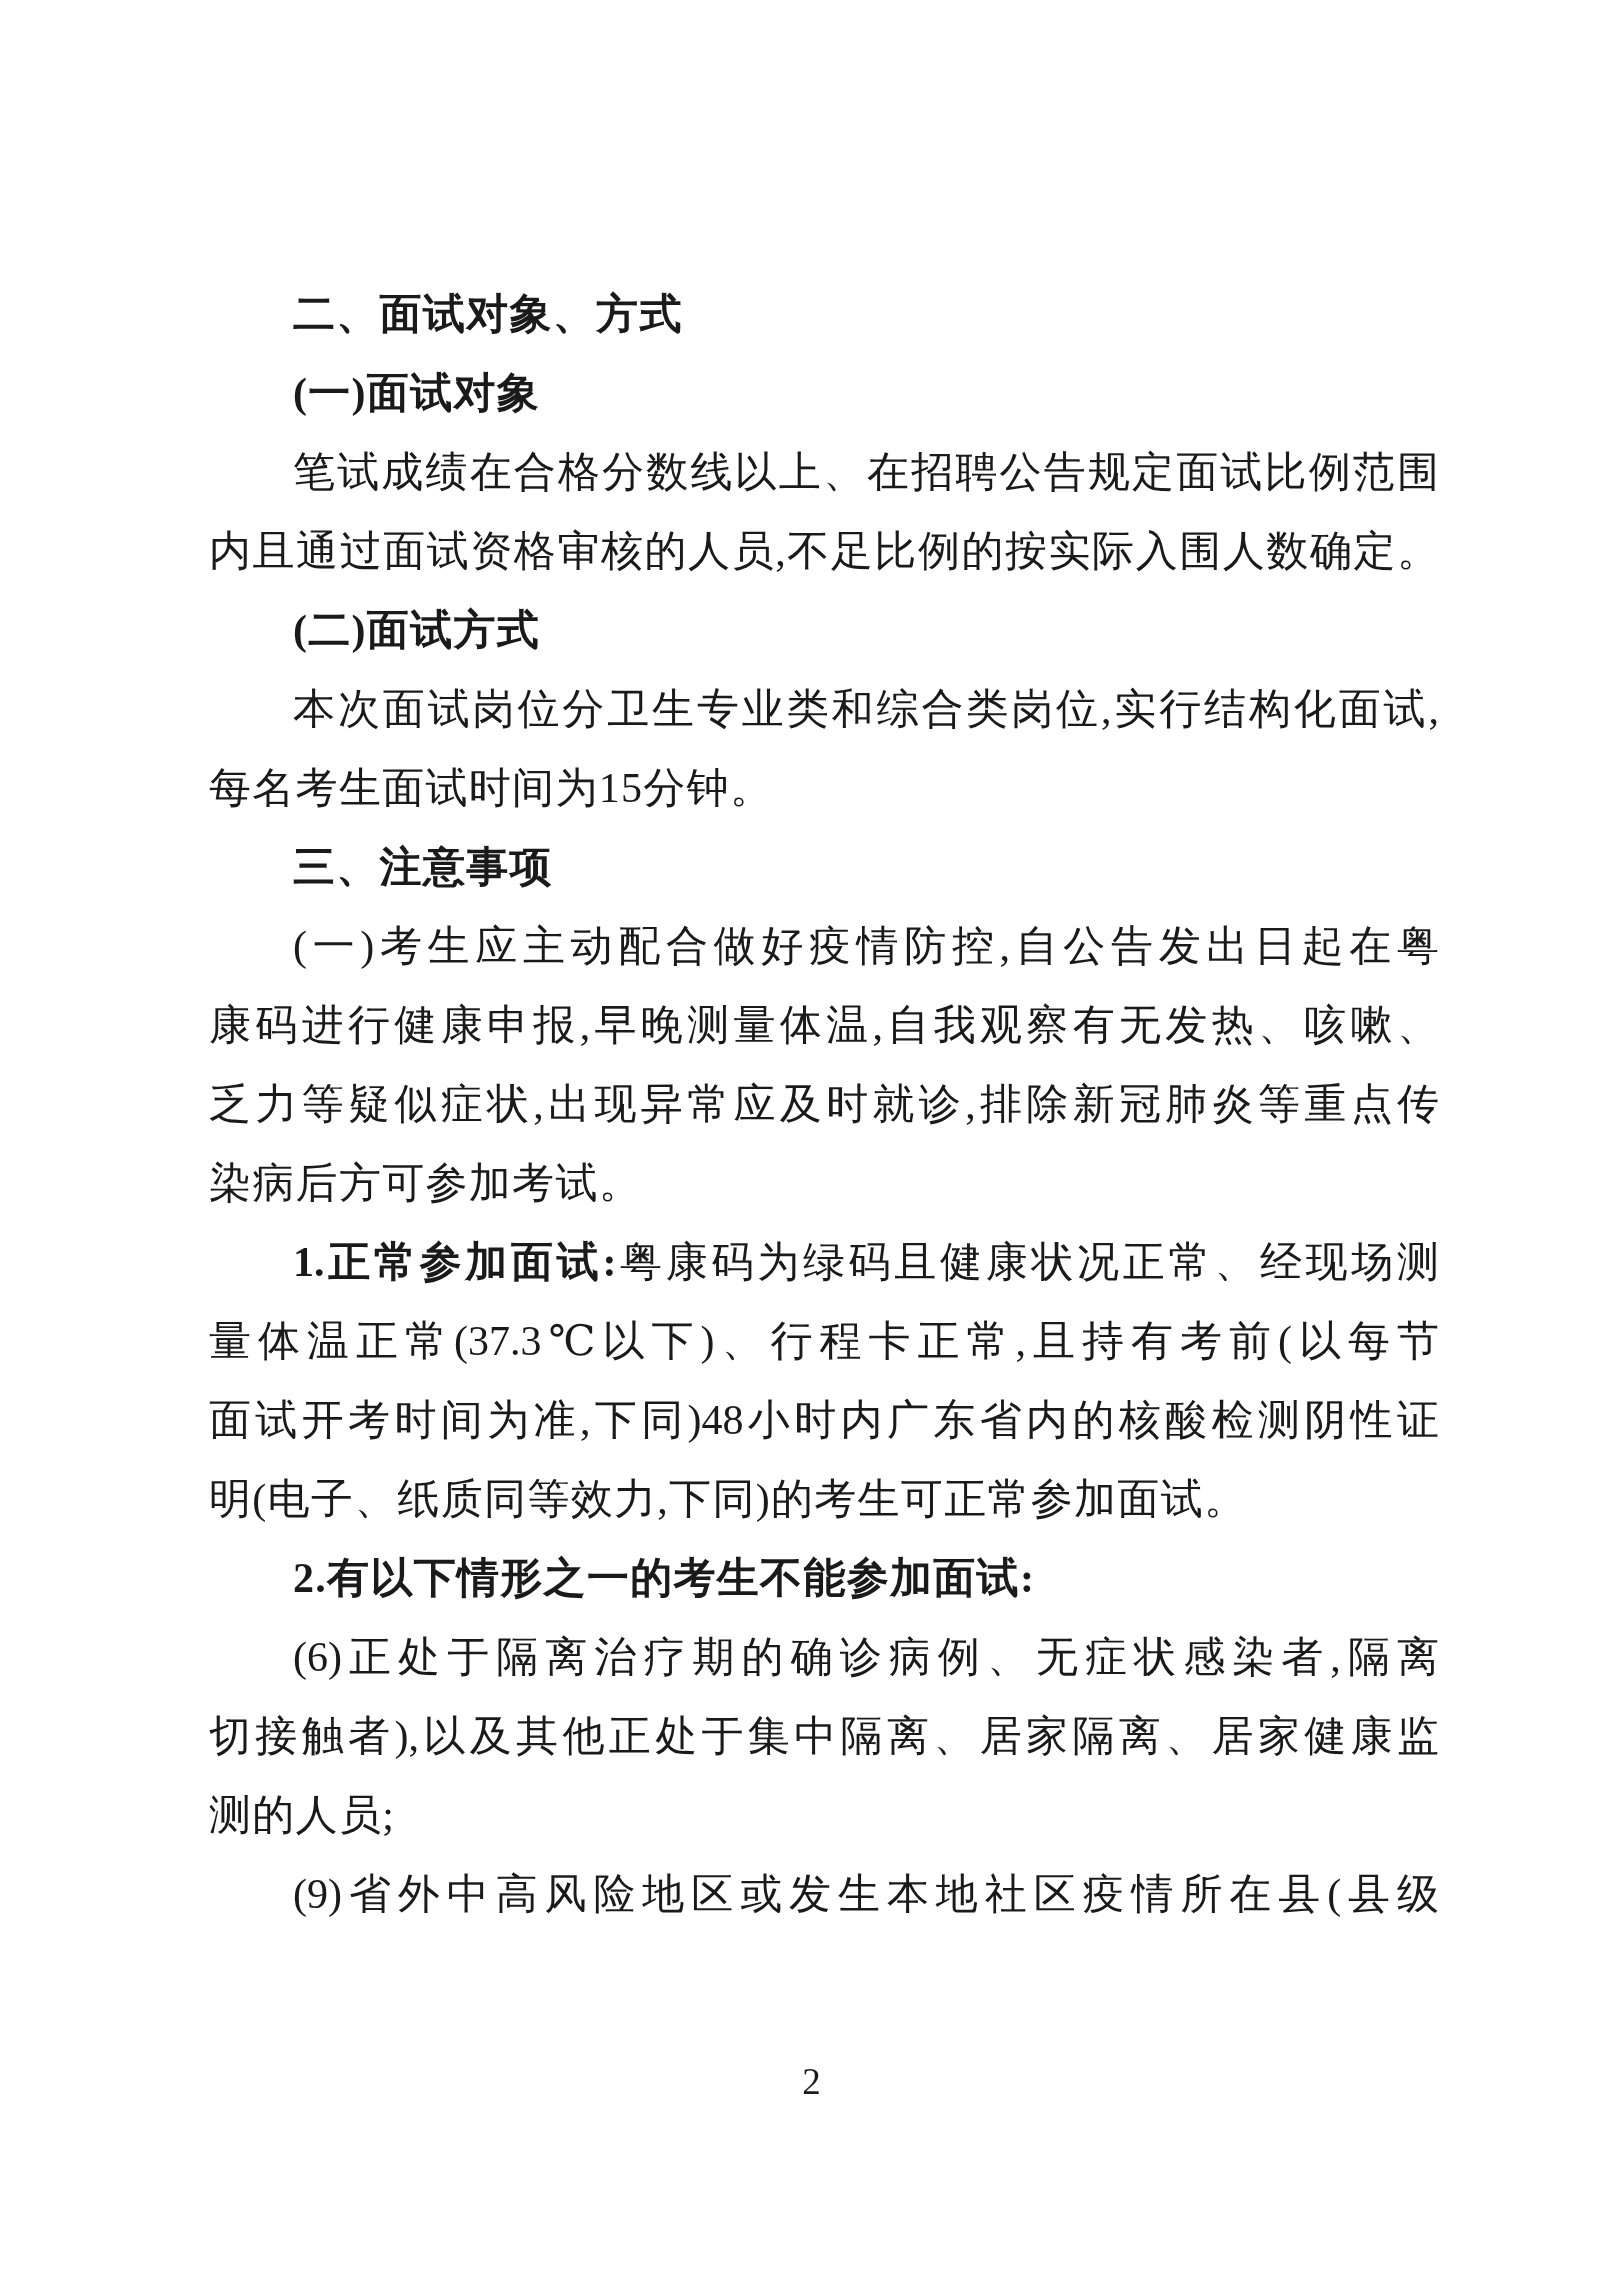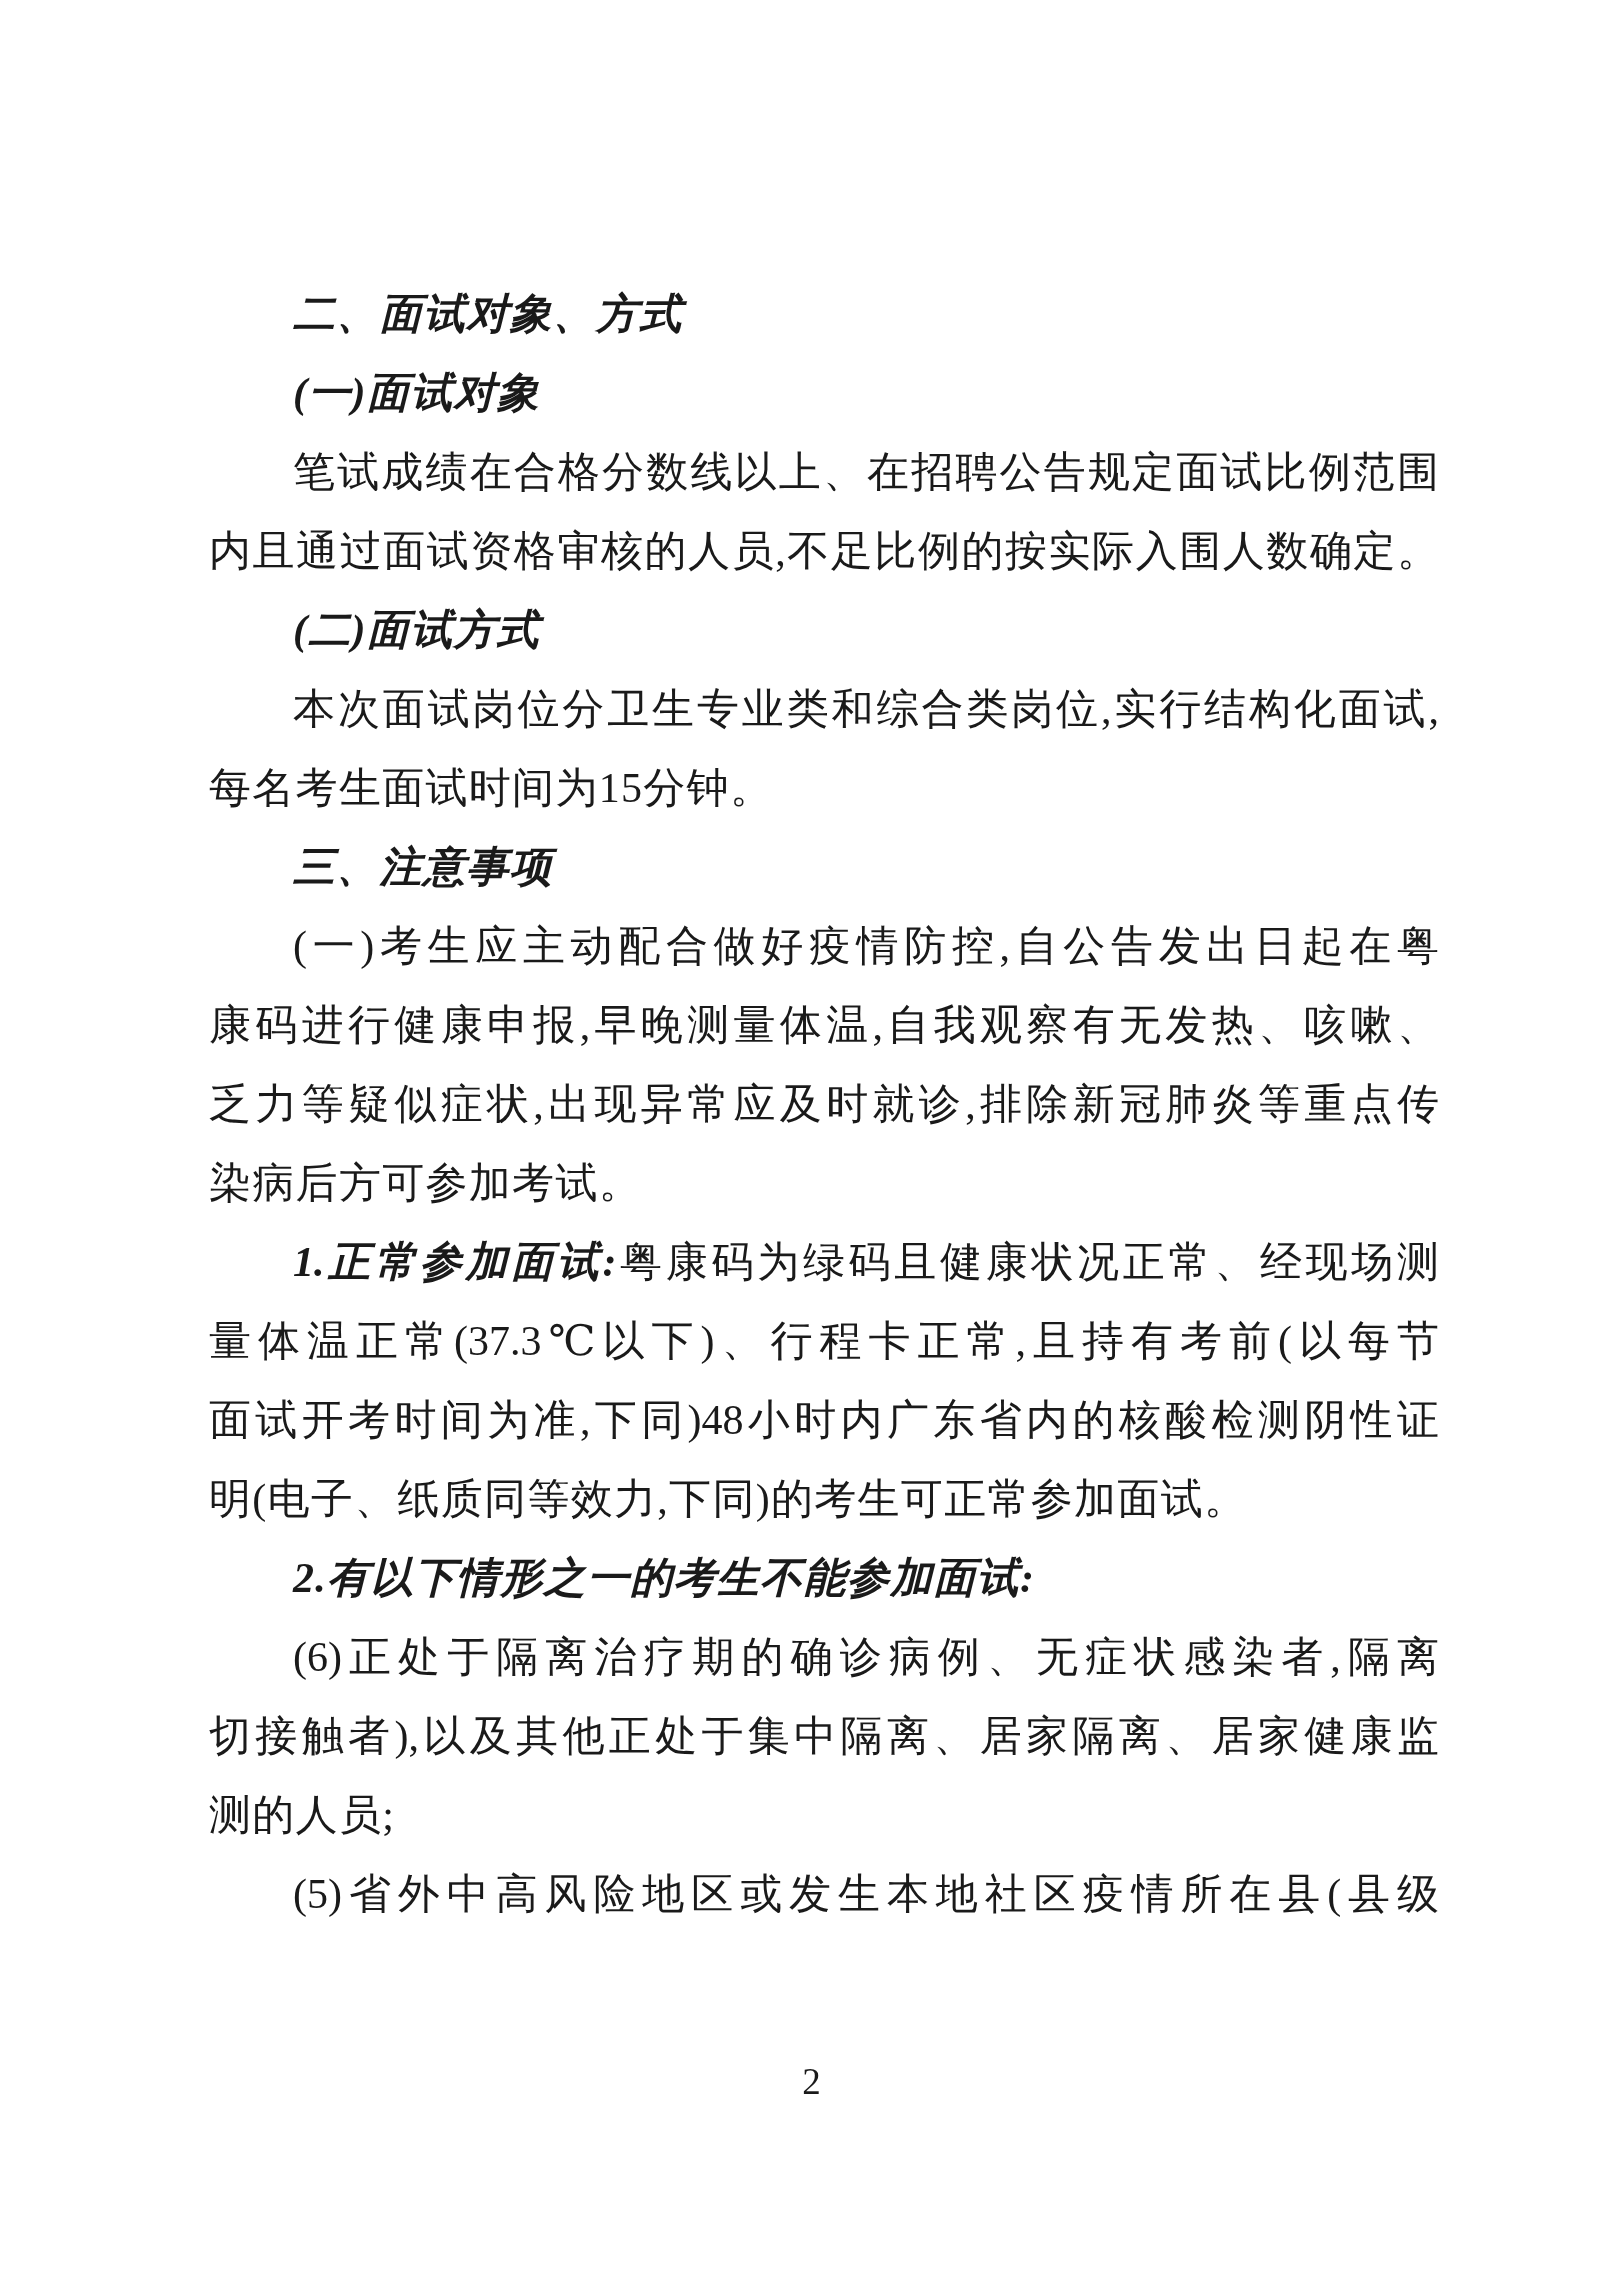--- a/index.html
+++ b/index.html
@@ -32,21 +32,20 @@
   .indent {
     padding-left: 84px;
   }
   .just {
     text-align: justify;
     text-align-last: justify;
     letter-spacing: 0;
   }
   .h1, .h2, .hbold, .line b {
     font-weight: 700;
-    font-style: italic;
   }
   .pagenum {
     position: absolute;
     left: 0;
     top: 2056px;
     width: 100%;
     text-align: center;
     font-size: 37px;
     line-height: 52px;
   }
@@ -70,17 +69,17 @@
   <div class="line indent just">
     <b>1.正常参加面试:</b><span>粤康码为绿码且健康状况正常、经现场测</span>
   </div>
   <div class="line just">量体温正常(37.3℃以下)、行程卡正常,且持有考前(以每节</div>
   <div class="line just">面试开考时间为准,下同)48小时内广东省内的核酸检测阴性证</div>
   <div class="line">明(电子、纸质同等效力,下同)的考生可正常参加面试。</div>
   <div class="line hbold indent">2.有以下情形之一的考生不能参加面试:</div>
   <div class="line indent just">(6)正处于隔离治疗期的确诊病例、无症状感染者,隔离</div>
   <div class="line just">切接触者),以及其他正处于集中隔离、居家隔离、居家健康监</div>
   <div class="line">测的人员;</div>
-  <div class="line indent just">(5)省外中高风险地区或发生本地社区疫情所在县(县级</div>
+  <div class="line indent just">(9)省外中高风险地区或发生本地社区疫情所在县(县级</div>
 </div>
 
 <div class="pagenum">2</div>
 
 
 </body></html>

